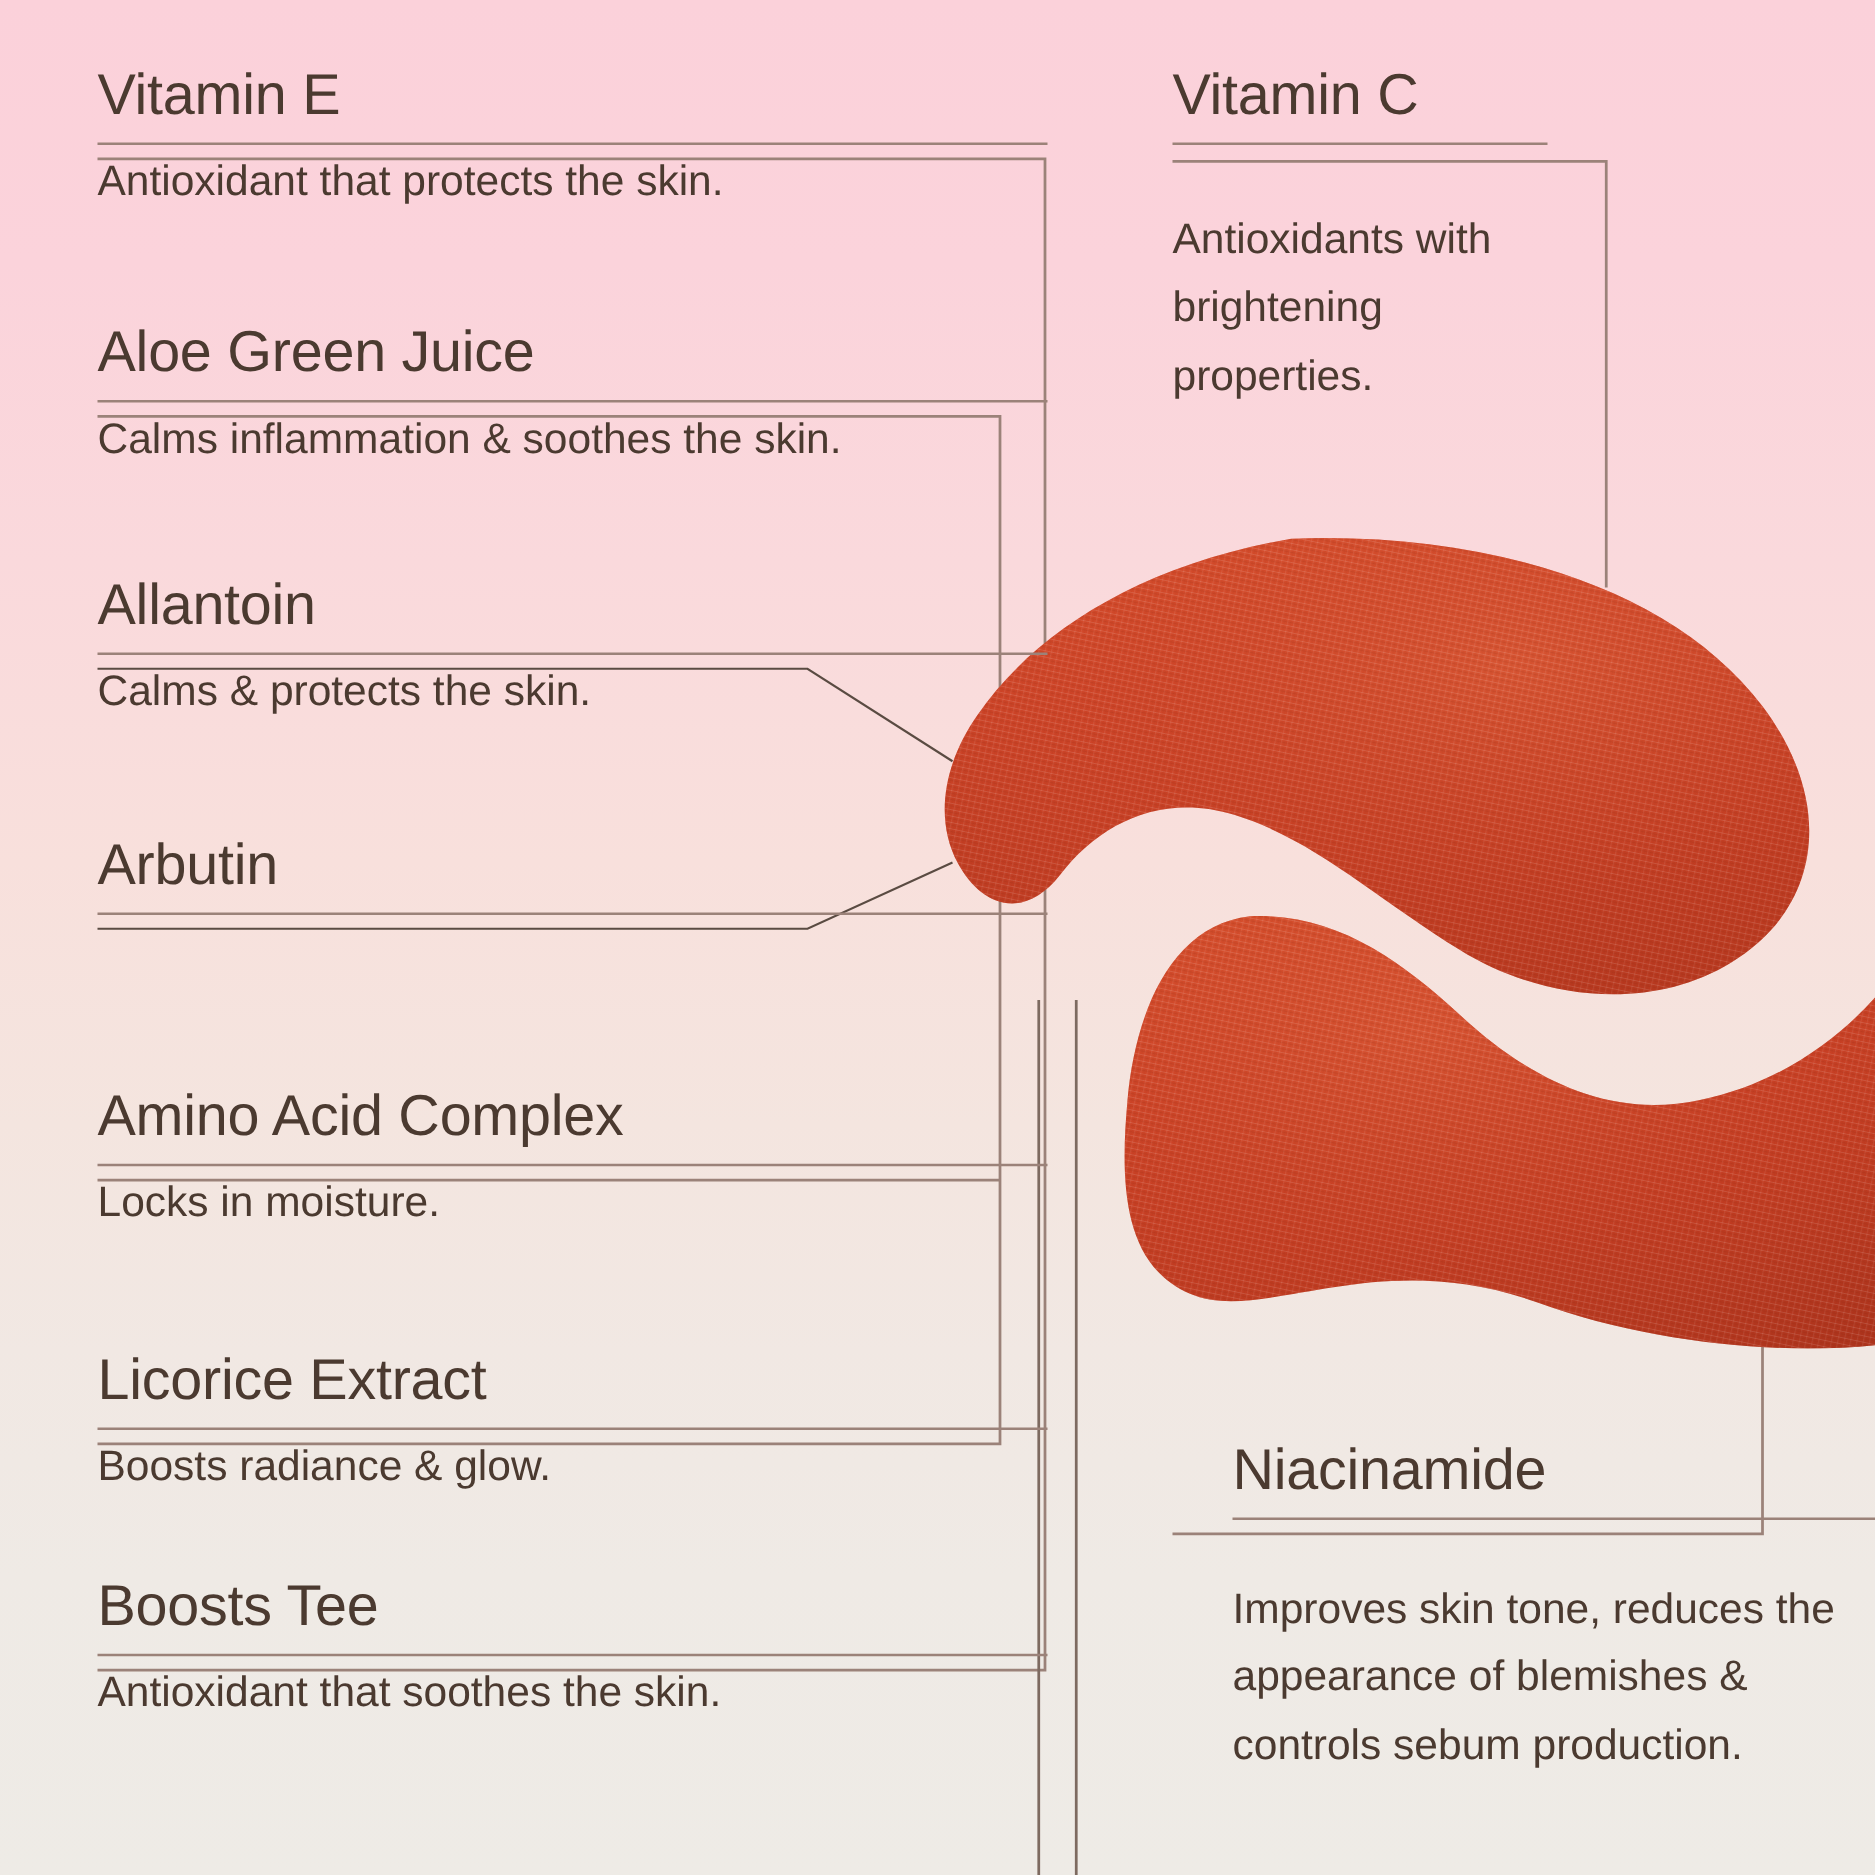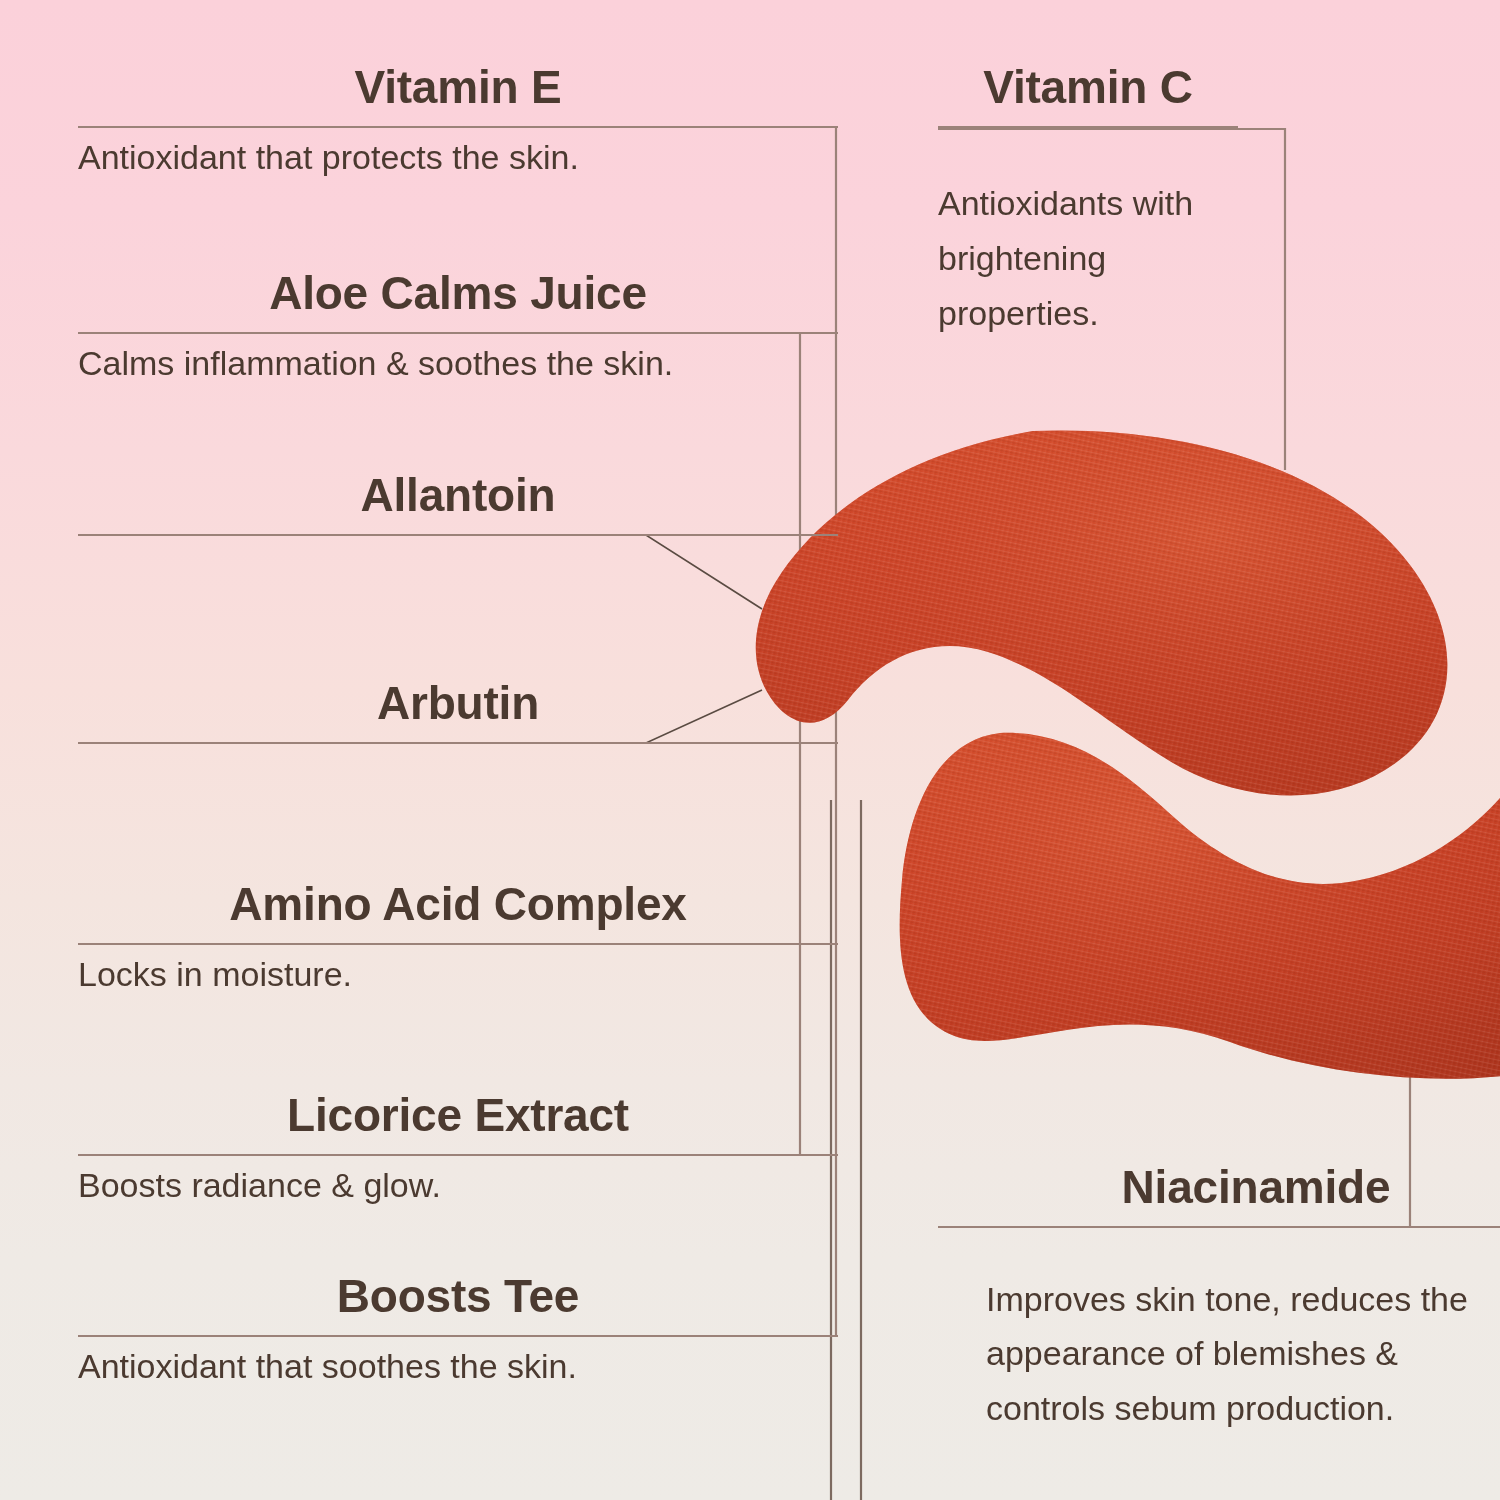--- a/index.html
+++ b/index.html
@@ -25,27 +25,26 @@
   #lines{position:absolute;inset:0;width:1500px;height:1500px;}
 
   
   .patch{position:absolute;}
   .patch svg{display:block;overflow:visible;}
 
   
   .blk{position:absolute;}
   .hd{
     font-size:46px;
-    font-weight:700;
+    font-weight:400;
     color:#4B3A30;
     letter-spacing:-0.2px;
     line-height:1.0;
     white-space:nowrap;
-    margin:12px;
-    text-align:center;
+    margin:0;
   }
   .rule{
     height:2px;background:#9B8279;margin-top:16px;
   }
   .bd{
     font-size:34px;
     font-weight:400;
     color:#4B3A30;
     line-height:1.28;
     margin:0;
@@ -162,28 +161,29 @@
     </svg>
   </div>
 
   <div class="blk" style="left:78px;top:52px;width:760px;">
     <h2 class="hd">Vitamin E</h2>
     <div class="rule"></div>
     <p class="bd">Antioxidant that protects the skin.</p>
   </div>
 
   <div class="blk" style="left:78px;top:258px;width:760px;">
-    <h2 class="hd">Aloe Calms Juice</h2>
+    <h2 class="hd">Aloe Green Juice</h2>
     <div class="rule"></div>
     <p class="bd">Calms inflammation &amp; soothes the skin.</p>
   </div>
 
   <div class="blk" style="left:78px;top:460px;width:760px;">
     <h2 class="hd">Allantoin</h2>
     <div class="rule"></div>
+    <p class="bd">Calms &amp; protects the skin.</p>
   </div>
 
   <div class="blk" style="left:78px;top:668px;width:760px;">
     <h2 class="hd">Arbutin</h2>
     <div class="rule"></div>
   </div>
 
   <div class="blk" style="left:78px;top:869px;width:760px;">
     <h2 class="hd">Amino Acid Complex</h2>
     <div class="rule"></div>

